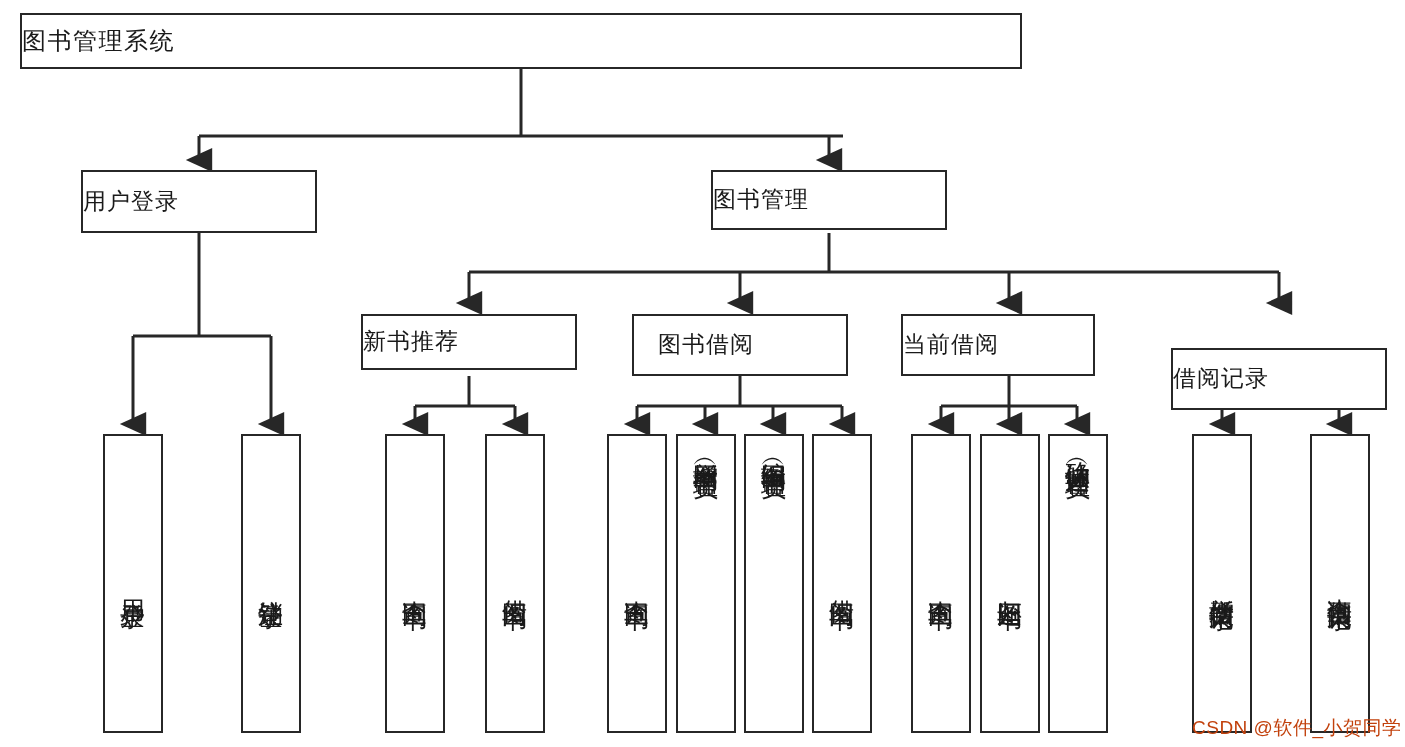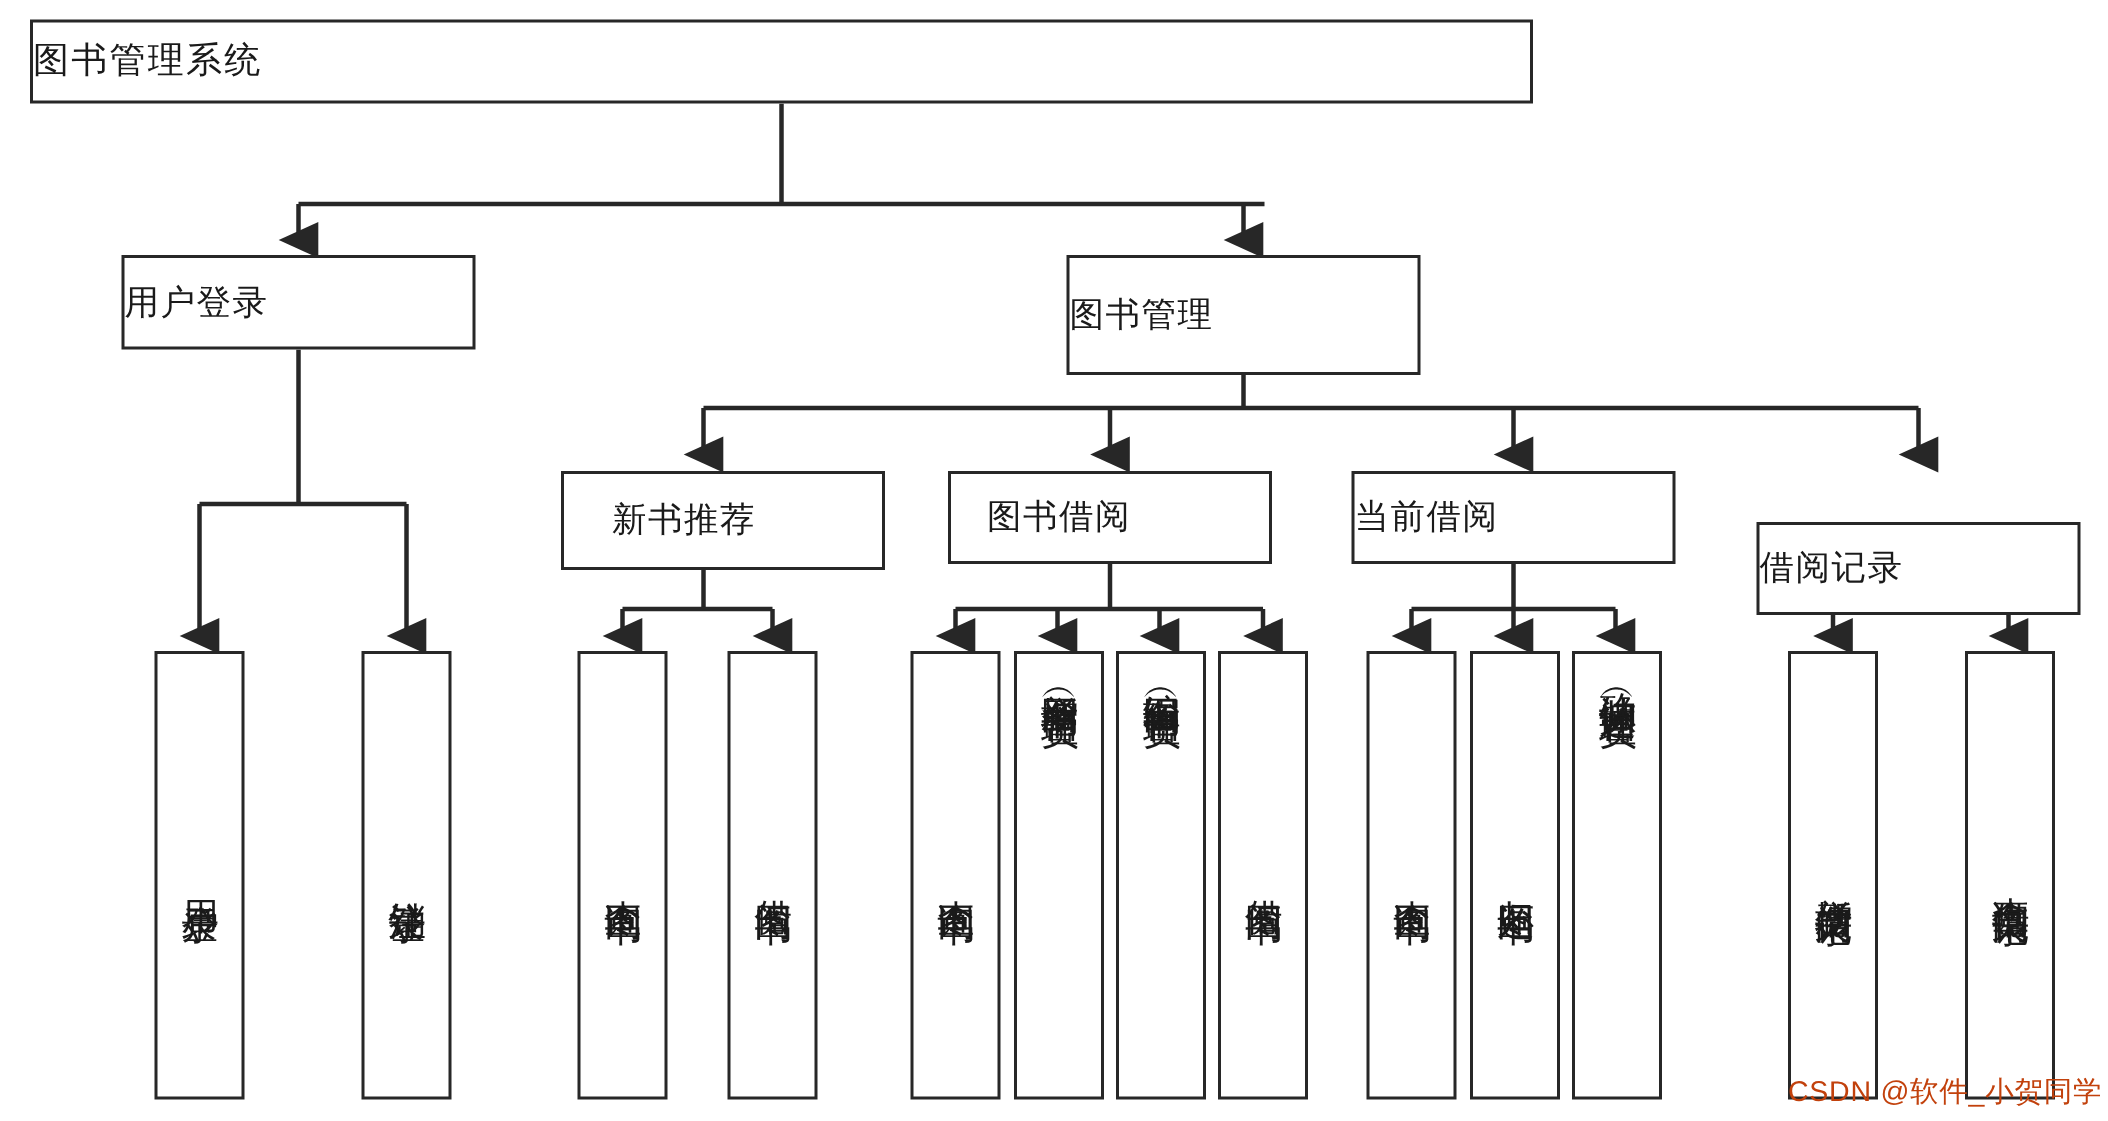--- a/index.html
+++ b/index.html
@@ -136,33 +136,33 @@
   </svg>
 
   <div class="node horiz root" style="left:20px; top:13px; width:1002px; height:56px;">
     <span class="label">图书管理系统</span>
   </div>
 
   <div class="node horiz" style="left:81px; top:170px; width:236px; height:63px;">
     <span class="label">用户登录</span>
   </div>
 
-  <div class="node horiz" style="left:711px; top:170px; width:236px; height:80px;">
+  <div class="node horiz" style="left:711px; top:170px; width:236px; height:60px;">
     <span class="label">图书管理</span>
   </div>
 
-  <div class="node horiz" style="left:374px; top:314px; width:216px; height:66px;padding-left:32px;">
+  <div class="node horiz" style="left:361px; top:314px; width:216px; height:56px;">
     <span class="label">新书推荐</span>
   </div>
 
   <div class="node horiz" style="left:632px; top:314px; width:216px; height:62px;padding-left:24px;">
     <span class="label">图书借阅</span>
   </div>
 
-  <div class="node horiz" style="left:901px; top:314px; width:216px; height:62px;">
+  <div class="node horiz" style="left:901px; top:314px; width:194px; height:62px;">
     <span class="label">当前借阅</span>
   </div>
 
   <div class="node horiz" style="left:1171px; top:314px; width:216px; height:62px;margin-top:34px;">
     <span class="label">借阅记录</span>
   </div>
 
   <div class="node vert" style="left:103px; top:434px; width:60px; height:299px;">
     <span class="label">用户登录</span>
   </div>

